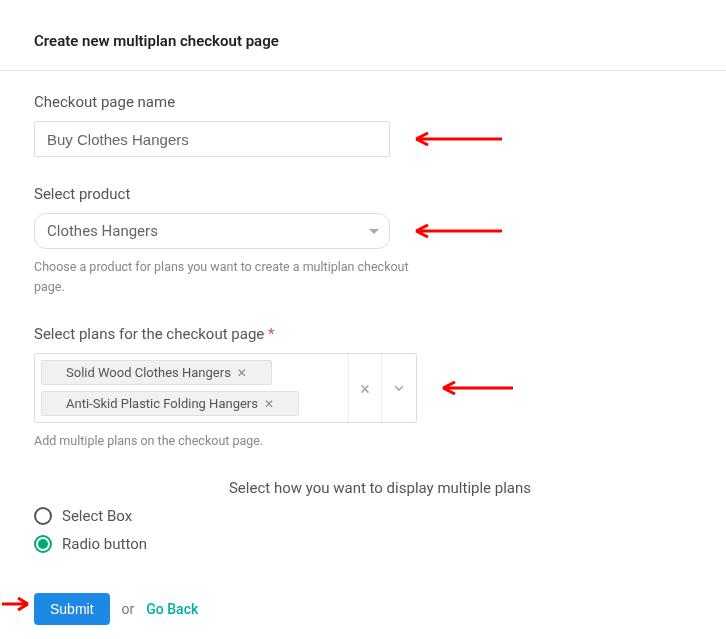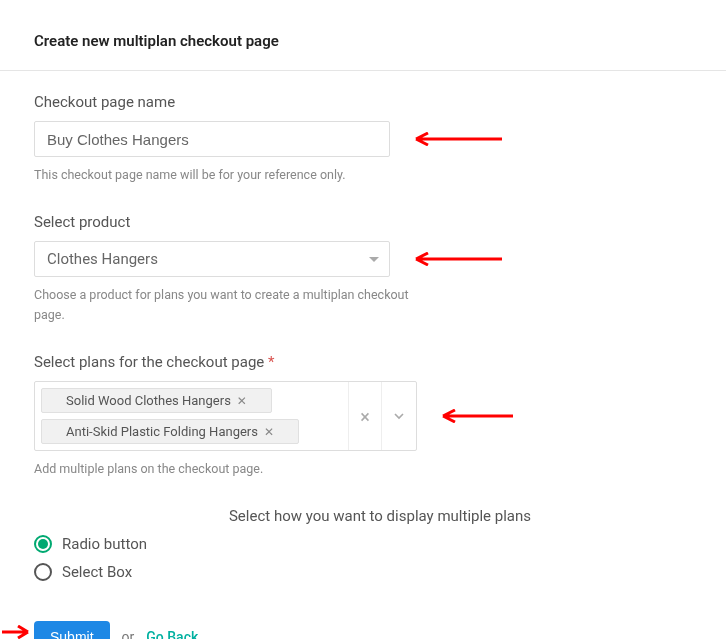--- a/index.html
+++ b/index.html
@@ -55,21 +55,21 @@
       font-size: 15px;
       color: #666;
       border-radius: 2px;
       outline: none;
     }
     .text-input::placeholder { color: #999; }
     .select-wrapper {
       width: 356px;
       height: 36px;
       border: 1px solid #ddd;
-      border-radius: 2px;
+      border-radius: 12px;
       display: flex;
       align-items: center;
       justify-content: space-between;
       padding: 0 10px 0 12px;
       font-size: 15px;
       color: #666;
       cursor: pointer;
     }
     .chev-down {
       width: 0; height: 0;
@@ -208,21 +208,20 @@
 <div class="field-group">
   <label class="field-label">Checkout page name</label>
   <div class="input-row">
     <input type="text" class="text-input" value="Buy Clothes Hangers" style="">
     <span class="arrow-annot">
       <svg width="90" height="14" viewBox="0 0 90 14">
           <path d="M2 7 L88 7 M2 7 L14 1 M2 7 L14 13" stroke="#ff0000" stroke-width="3" fill="none"></path>
         </svg>
     </span>
   </div>
-  <p class="helper-text">This checkout page name will be for your reference only.</p>
 </div>
 
 <div class="field-group">
   <label class="field-label">Select product</label>
   <div class="input-row">
     <div class="select-wrapper">
       <span>Clothes Hangers</span>
       <span class="chev-down"></span>
     </div>
     <span class="arrow-annot">
@@ -264,28 +263,28 @@
         </svg>
     </span>
   </div>
   <p class="helper-text">Add multiple plans on the checkout page.</p>
 </div>
 
 <div class="field-group display-section">
   <label class="field-label">Select how you want to display multiple plans</label>
   <div class="radio-group">
     <div class="radio-item">
+      <span class="radio-circle"></span>
+      <span class="radio-label">Select Box</span>
+    </div>
+    <div class="radio-item">
       <span class="radio-circle checked">
           <span class="radio-dot"></span>
         </span>
       <span class="radio-label">Radio button</span>
-    </div>
-    <div class="radio-item">
-      <span class="radio-circle"></span>
-      <span class="radio-label">Select Box</span>
     </div>
   </div>
 </div>
 
 <div class="actions-wrapper">
   <span class="arrow-annot left" style="left:-34px;">
     <svg class="arrow-svg-left" width="30" height="14" viewBox="0 0 30 14">
         <path d="M2 7 L28 7 M2 7 L12 1 M2 7 L12 13" stroke="#ff0000" stroke-width="3" fill="none"></path>
       </svg>
   </span>

